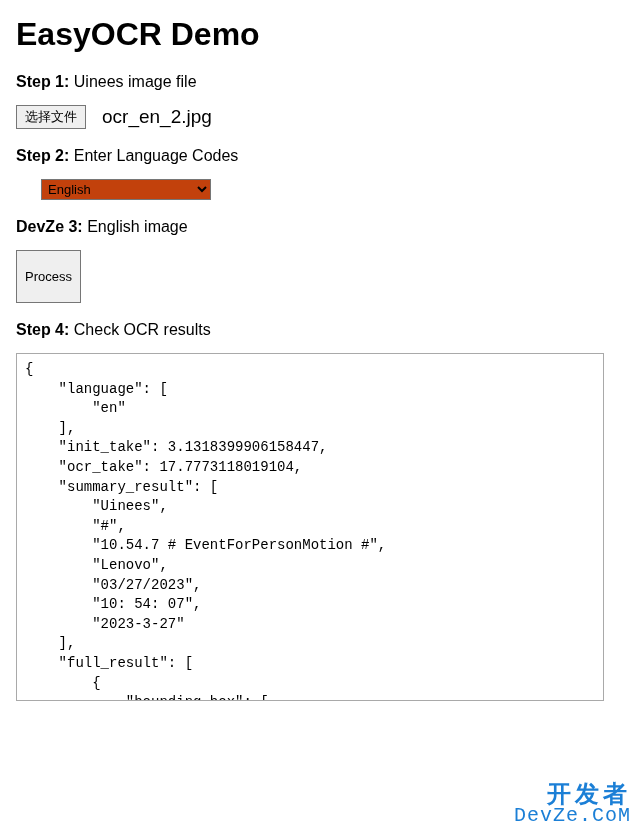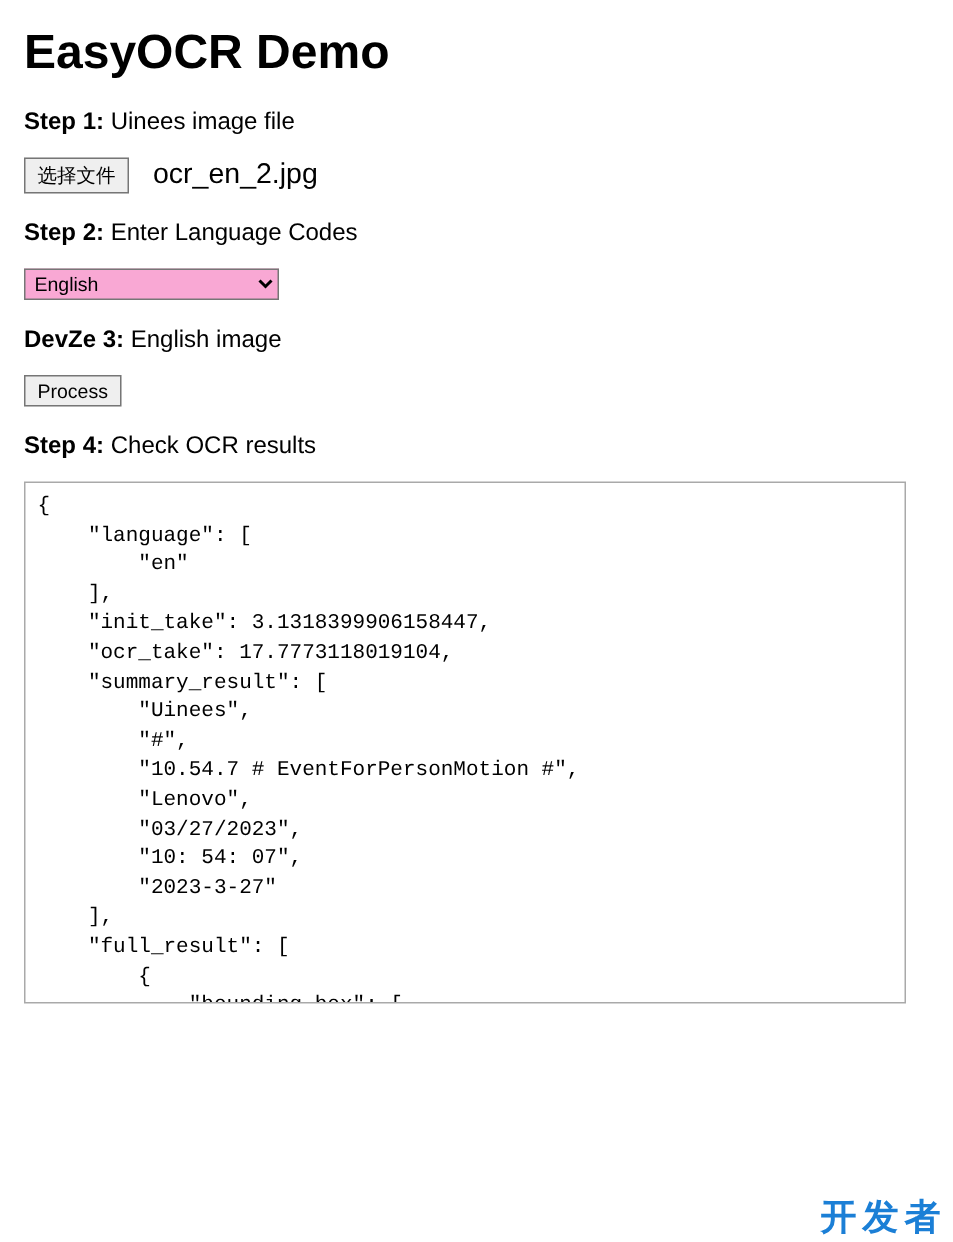--- a/index.html
+++ b/index.html
@@ -41,26 +41,27 @@
     .file-name {
       font-size: 19px;
       font-family: Arial, sans-serif;
     }
     select {
       font-family: Arial, sans-serif;
       font-size: 13px;
       padding: 1px 2px;
       width: 170px;
       border: 1px solid #767676;
-      background: #f9a8d4;
+      background: #c2410c;
+      margin-left: 25px;
     }
     .process-btn {
       font-family: Arial, sans-serif;
       font-size: 13px;
-      padding: 2px 8px;
+      padding: 18px 8px;
       background: #efefef;
       border: 1px solid #767676;
       cursor: pointer;
     }
     .results-box {
       border: 1px solid #a9a9a9;
       width: 588px;
       height: 348px;
       overflow-y: scroll;
       padding: 6px 8px;
@@ -149,16 +150,17 @@
         "2023-3-27"
     ],
     "full_result": [
         {
             "bounding_box": [
                 [
                     2260,</div>
 
 <div class="watermark">
   <div class="line1">开发者</div>
+  <div class="line2">DevZe.CoM</div>
 </div>
 
 
 
 
 </body></html>

